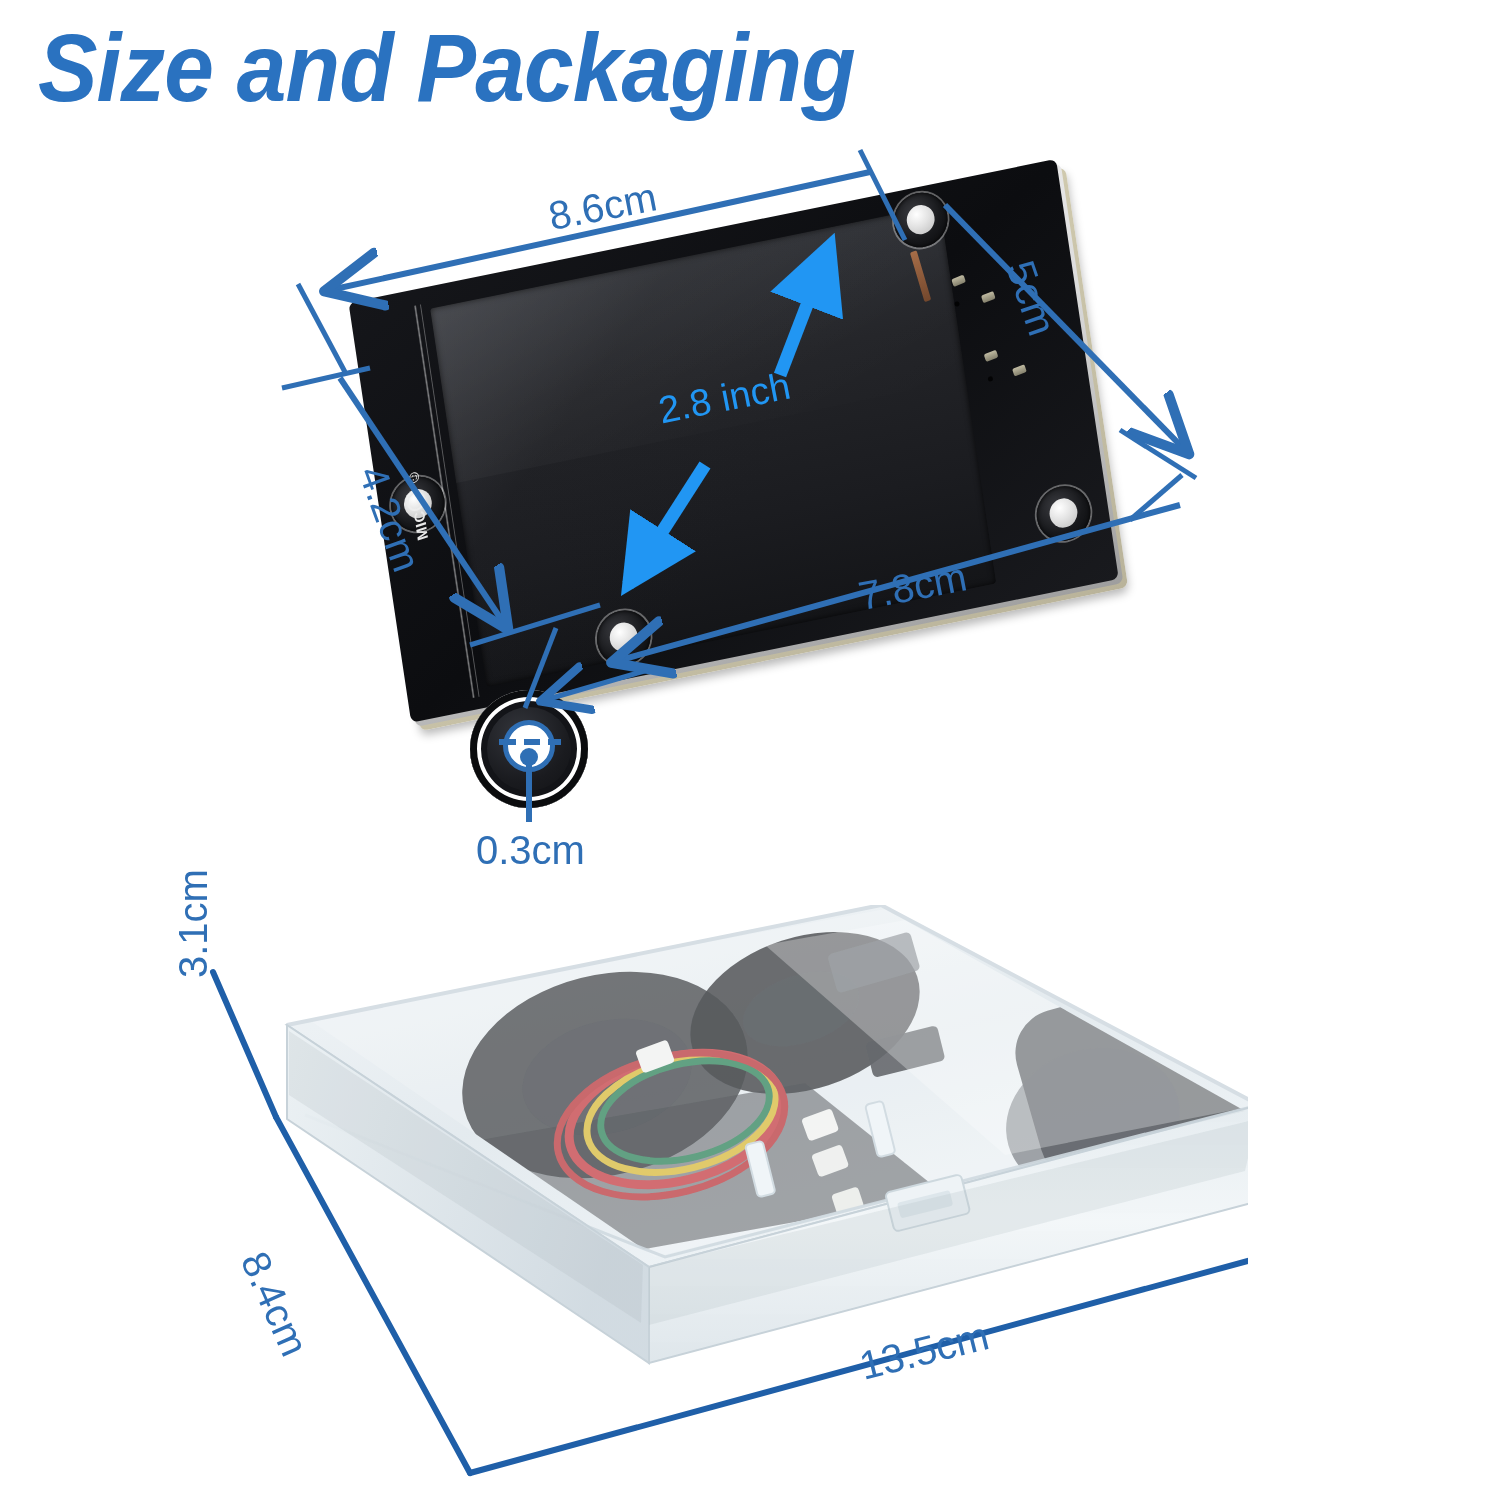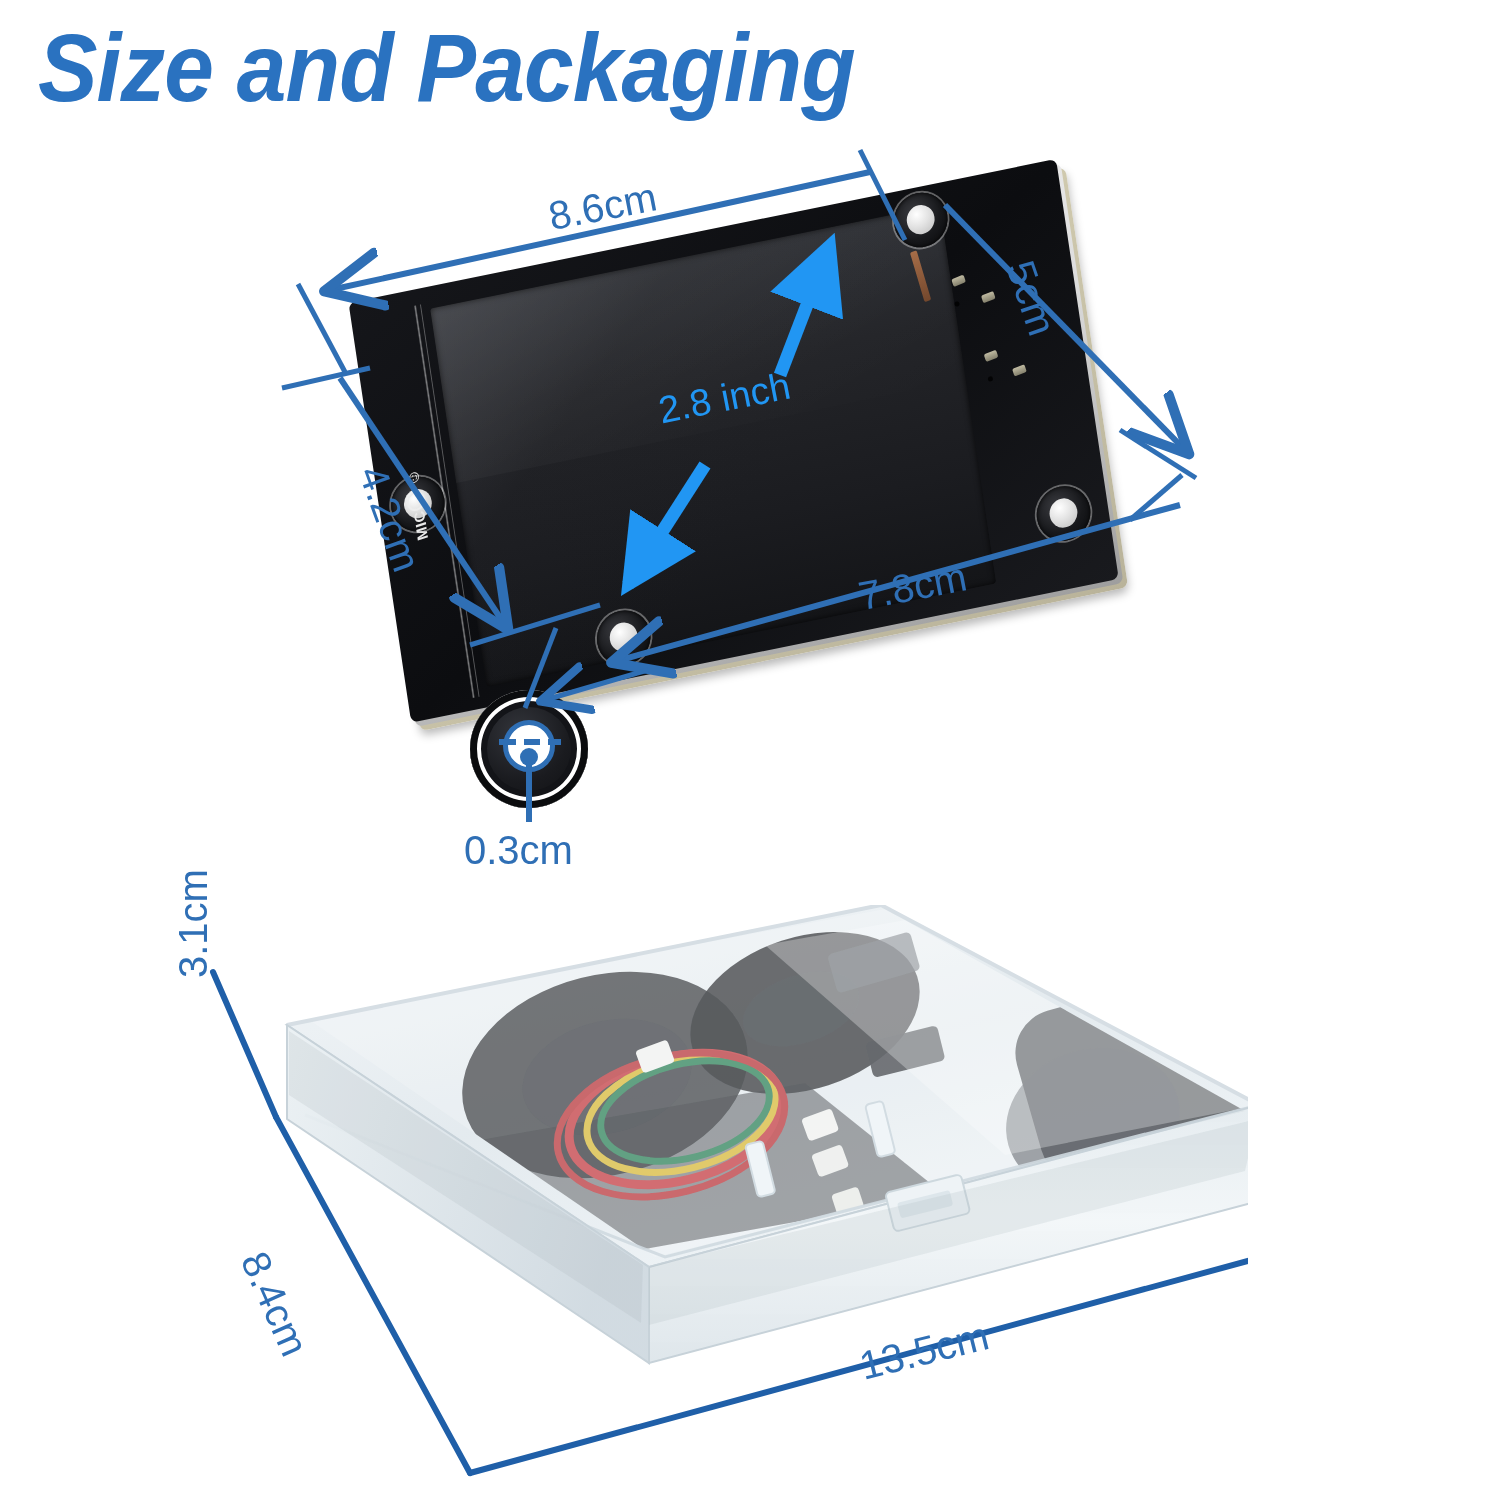--- a/index.html
+++ b/index.html
@@ -252,21 +252,21 @@
     top: 905px;
     width: 1045px;
     height: 520px;
   }
 
   
   #dim-86  { left: 545px; top: 195px; transform: rotate(-11deg); transform-origin: left top;}
   #dim-5   { left: 1040px; top: 255px; transform: rotate(71deg); transform-origin: left top;}
   #dim-42  { left: 392px; top: 460px; transform: rotate(70deg); transform-origin: left top;}
   #dim-78  { left: 855px; top: 575px; transform: rotate(-11deg); transform-origin: left top;}
-  #dim-03  { left: 464px; top: 828px; }
+  #dim-03  { left: 476px; top: 828px; }
   #dim-31  { left: 171px; top: 978px; transform: rotate(-90deg); transform-origin: left top;}
   #dim-84  { left: 273px; top: 1245px; transform: rotate(66deg); transform-origin: left top;}
   #dim-135 { left: 855px; top: 1345px; transform: rotate(-14deg); transform-origin: left top;}
 </style>
 </head>
 <body>
 
 <div id="page">
 
   <div id="title">Size and Packaging</div>

